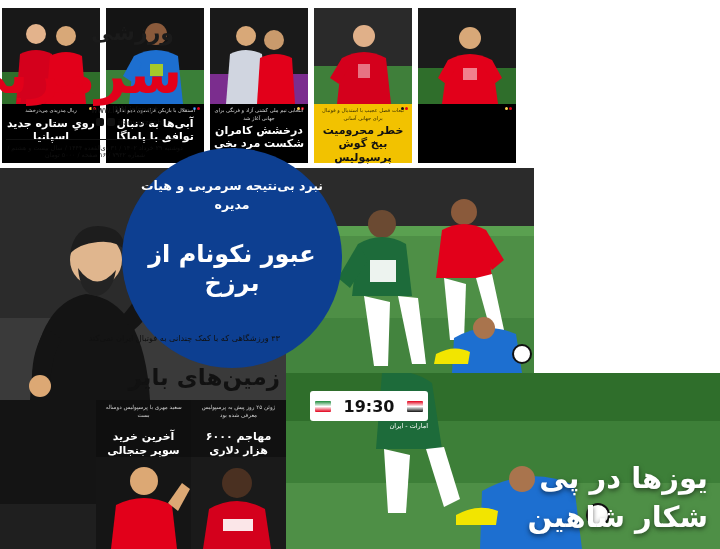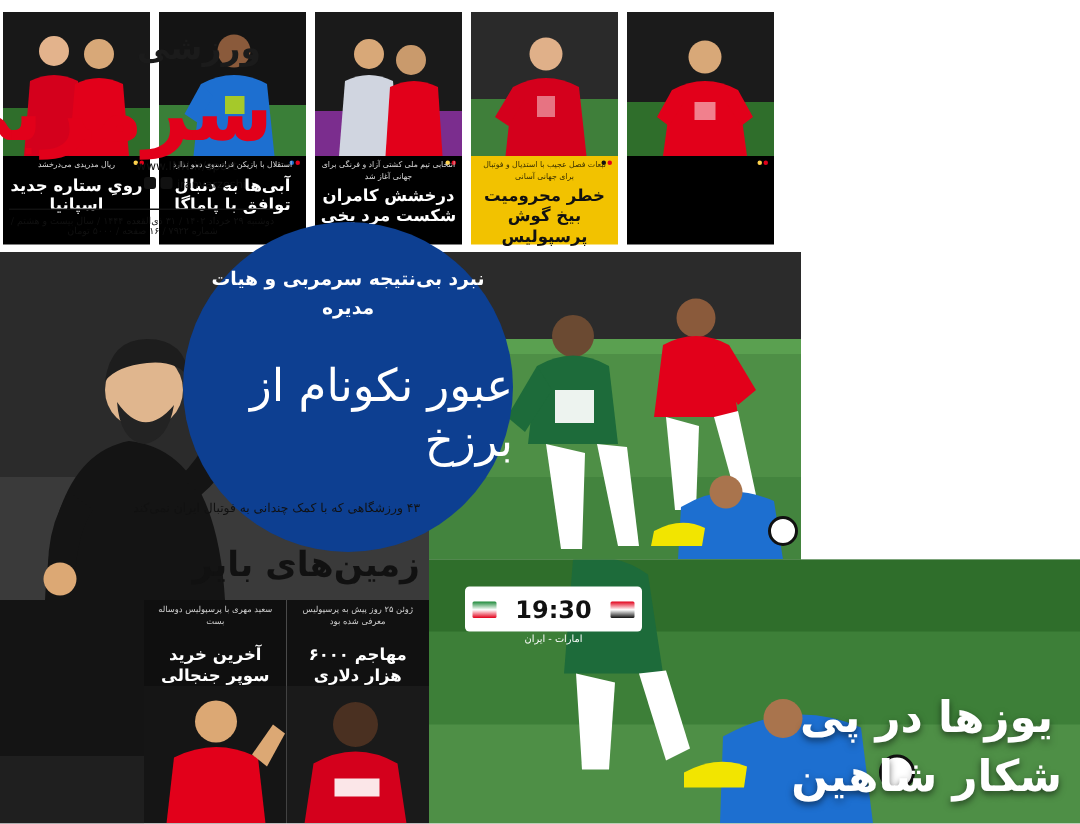--- a/index.html
+++ b/index.html
@@ -48,38 +48,38 @@
   .side-k{font-size:6.4px;color:#ffd34d;padding:0 8px;line-height:1.4;}
   .side-h{font-size:12.5px;font-weight:bold;line-height:1.35;padding:2px 8px 0 8px;}
   .side-sep{position:absolute;right:8px;width:166px;height:1px;background:#4a4a4a;}
   .side-dot{position:absolute;width:5px;height:5px;border-radius:50%;background:#e2001a;}
   
   .coach{position:absolute;left:0;top:168px;width:286px;height:232px;background:#1d1d1d;overflow:hidden;}
   
   .circle{position:absolute;left:122px;top:148px;width:220px;height:220px;border-radius:50%;
     background:#0d3f91;color:#fff;text-align:center;}
   .circ-k{position:absolute;top:28px;width:100%;font-size:12.5px;line-height:1.55;font-weight:bold;}
-  .circ-h{position:absolute;top:92px;width:100%;font-size:30px;font-weight:normal;line-height:1.22;text-align:right;}
+  .circ-h{position:absolute;top:92px;width:100%;font-size:24px;font-weight:bold;line-height:1.22;}
   
   .bigphoto{position:absolute;left:286px;top:168px;width:248px;height:205px;overflow:hidden;background:#3f7f3a;}
   
   .zamin{position:absolute;left:0;top:330px;width:286px;height:70px;}
   .zamin-k{position:absolute;right:6px;top:2px;width:274px;text-align:right;font-size:8.2px;
     line-height:1.5;color:#111;}
   .zamin-h{position:absolute;right:6px;top:34px;width:274px;text-align:right;font-size:23px;
     font-weight:bold;color:#111;}
   
   .banner{position:absolute;left:286px;top:373px;width:434px;height:176px;overflow:hidden;background:#2e6b2a;}
-  .banner-h{position:absolute;right:12px;bottom:12px;text-align:center;color:#fff;
+  .banner-h{position:absolute;right:12px;bottom:12px;text-align:right;color:#fff;
     font-size:29px;font-weight:bold;line-height:1.35;text-shadow:0 2px 5px rgba(0,0,0,.55);}
   .scorebox{position:absolute;right:292px;top:18px;width:118px;height:30px;background:#fff;border-radius:3px;
     display:flex;align-items:center;justify-content:space-between;padding:12px 5px;box-sizing:border-box;}
   .scorebox .t{font-size:16px;font-weight:bold;color:#111;direction:ltr;}
   .scorebox .flag{width:16px;height:11px;border-radius:1px;}
-  .scorebox .sub{position:absolute;left:0;top:31px;width:118px;text-align:center;font-size:6.5px;color:#fff;}
+  .scorebox .sub{position:absolute;left:0;top:31px;width:118px;font-size:6.5px;color:#fff;}
   
   .bcard{position:absolute;top:400px;height:149px;overflow:hidden;}
   .b1{left:0;width:96px;background:#111;}
   .b2{left:96px;width:95px;background:#0f0f0f;}
   .b3{left:191px;width:95px;background:#111;}
   .bimg{position:absolute;left:0;bottom:0;width:100%;height:92px;overflow:hidden;}
   .btxt{position:absolute;left:0;top:0;width:100%;padding:4px 5px 0 5px;box-sizing:border-box;color:#fff;text-align:center;}
   .btxt.k{font-size:5.6px;color:#cfcfcf;line-height:1.4;}
   .b-h{font-size:11px;font-weight:bold;line-height:1.25;margin-top:0;}
 </style>

